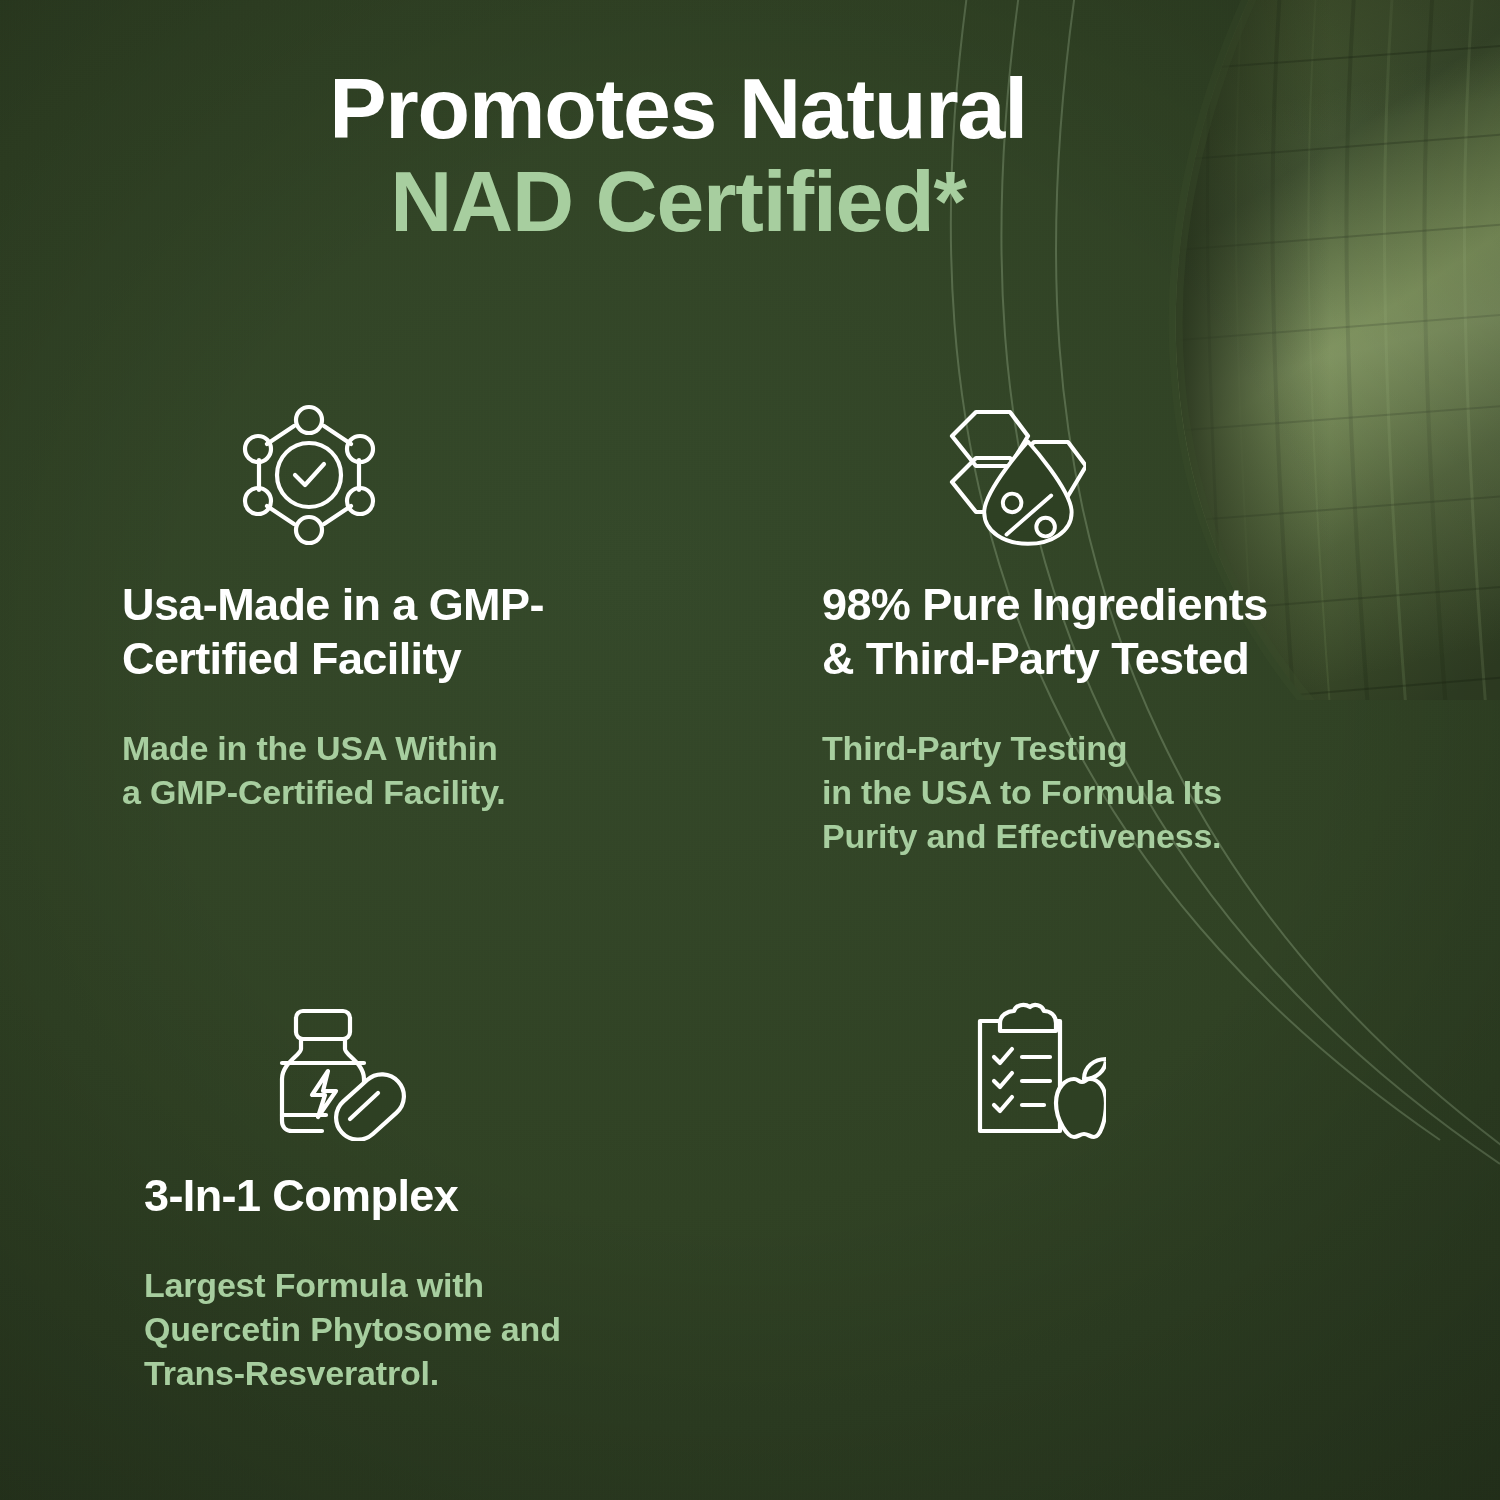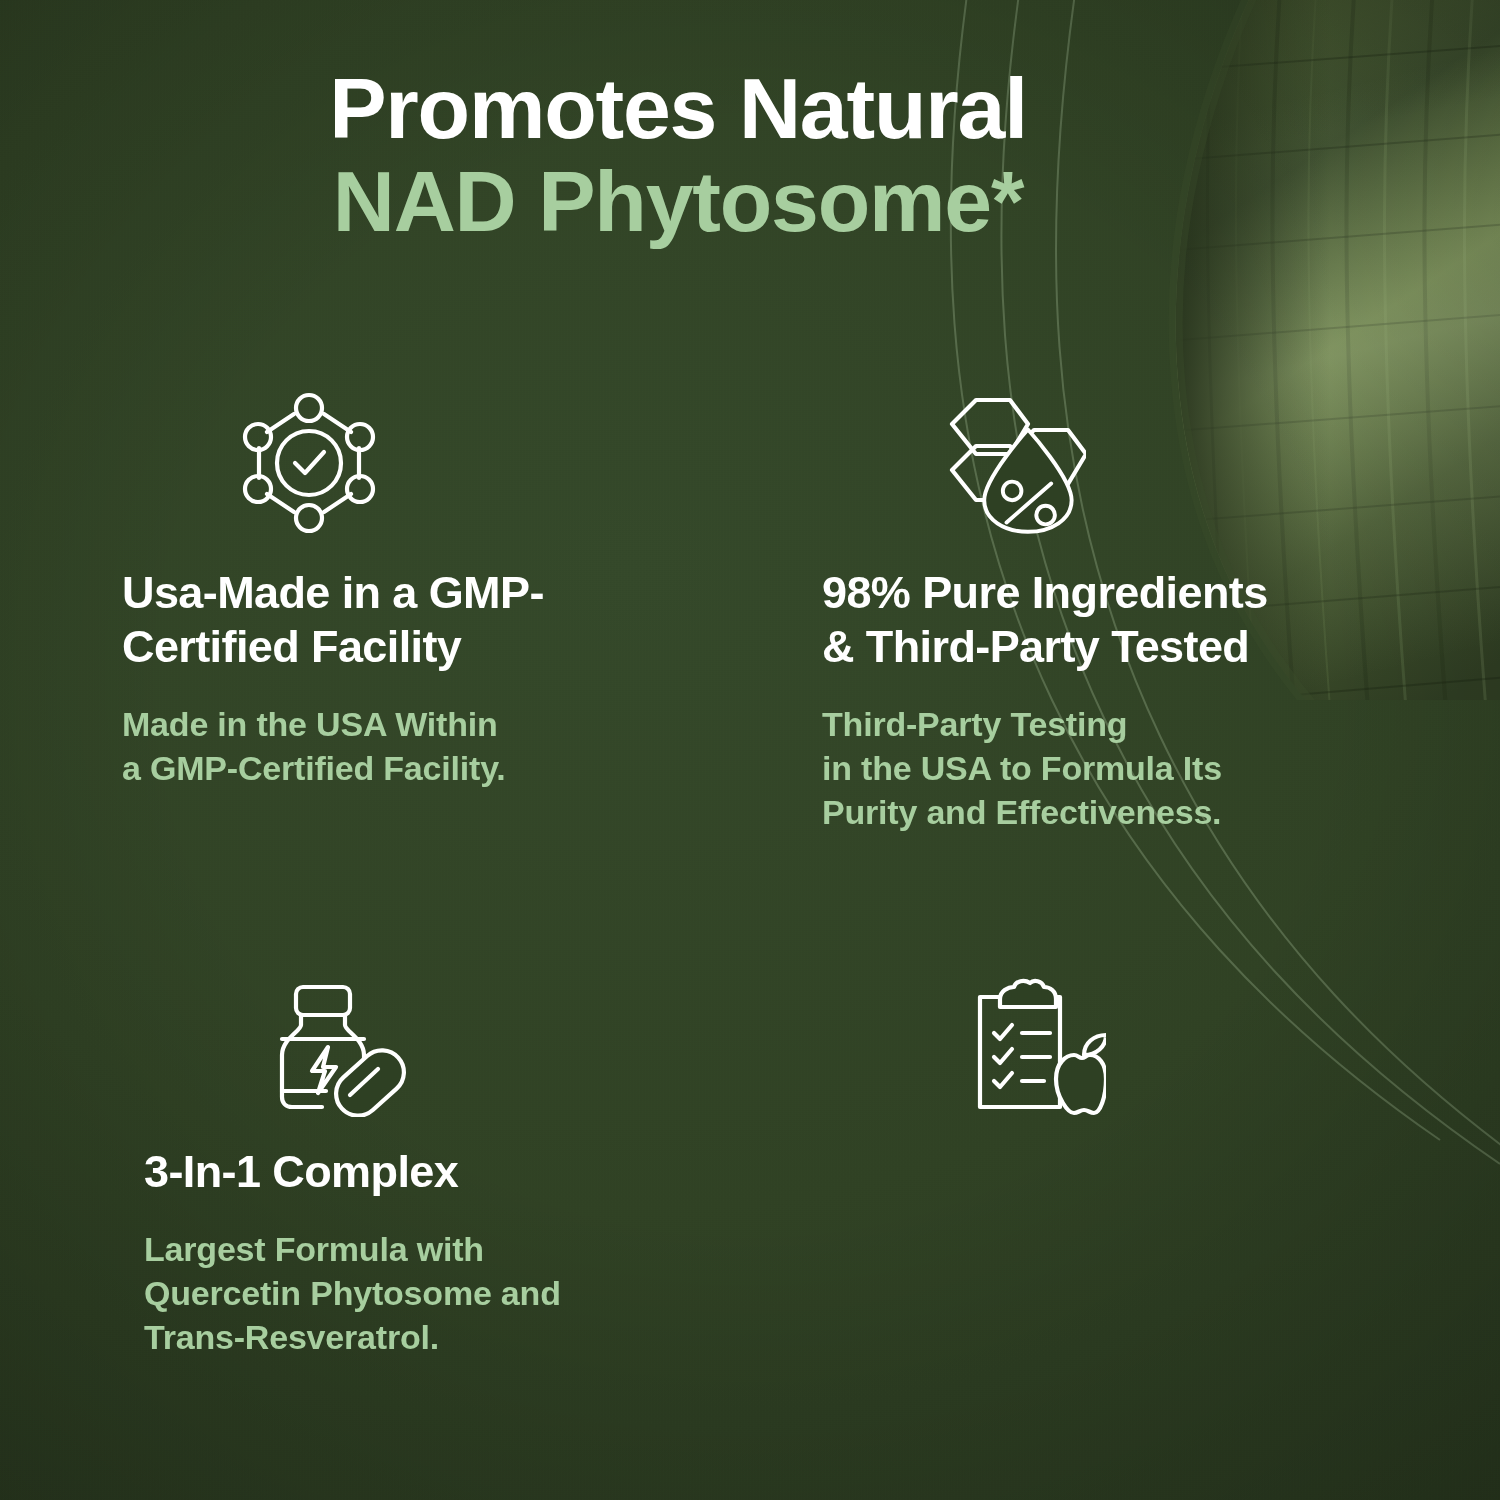--- a/index.html
+++ b/index.html
@@ -71,21 +71,21 @@
     font-size: 86px;
     letter-spacing: -1.2px;
     z-index: 5;
   }
   .headline .l1 { color: #ffffff; display: block; }
   .headline .l2 { color: #a7ce9f; display: block; }
 
   
   .grid {
     position: absolute;
-    top: 388px;
+    top: 400px;
     left: 0;
     width: 1444px;
     z-index: 5;
   }
   .row { display: flex; }
   .cell { width: 700px; box-sizing: border-box; }
   .cell.col-left  { padding-left: 122px; }
   .cell.col-right { padding-left: 122px; }
 
   .row-2 { margin-top: 142px; justify-content: center; }
@@ -107,21 +107,21 @@
     letter-spacing: -0.6px;
     margin-top: 28px;
     white-space: pre-line;
   }
   .feat-desc {
     color: #a7ce9f;
     font-weight: 700;
     font-size: 34px;
     line-height: 1.30;
     letter-spacing: -0.2px;
-    margin-top: 28px;
+    margin-top: 40px;
     white-space: pre-line;
   }
   .row-2 .feat-title { font-size: 45px; }
   .row-2 .icon-wrap { height: 140px; }
 </style>
 </head>
 <body>
 
 <div class="canvas">
 
@@ -200,21 +200,21 @@
       <path d="M300 -30 C250 260 258 520 372 760 C462 950 600 1090 760 1200"></path>
       <path d="M352 -30 C300 270 308 534 424 778 C516 972 656 1112 820 1224"></path>
       <path d="M408 -30 C354 282 362 548 480 796 C574 994 716 1136 884 1250"></path>
     </g>
   </svg>
 
   <div class="bg-vignette"></div>
 
   <div class="headline">
     <span class="l1">Promotes Natural</span>
-    <span class="l2">NAD Phytosome*</span>
+    <span class="l2">NAD Certified*</span>
   </div>
 
   <div class="grid">
 
     <div class="row row-1">
 
       <div class="cell col-left">
         <div class="icon-wrap">
           <svg width="150" height="150" viewBox="0 0 150 150" fill="none" stroke="#ffffff" stroke-width="4.2" stroke-linecap="round" stroke-linejoin="round">
 

